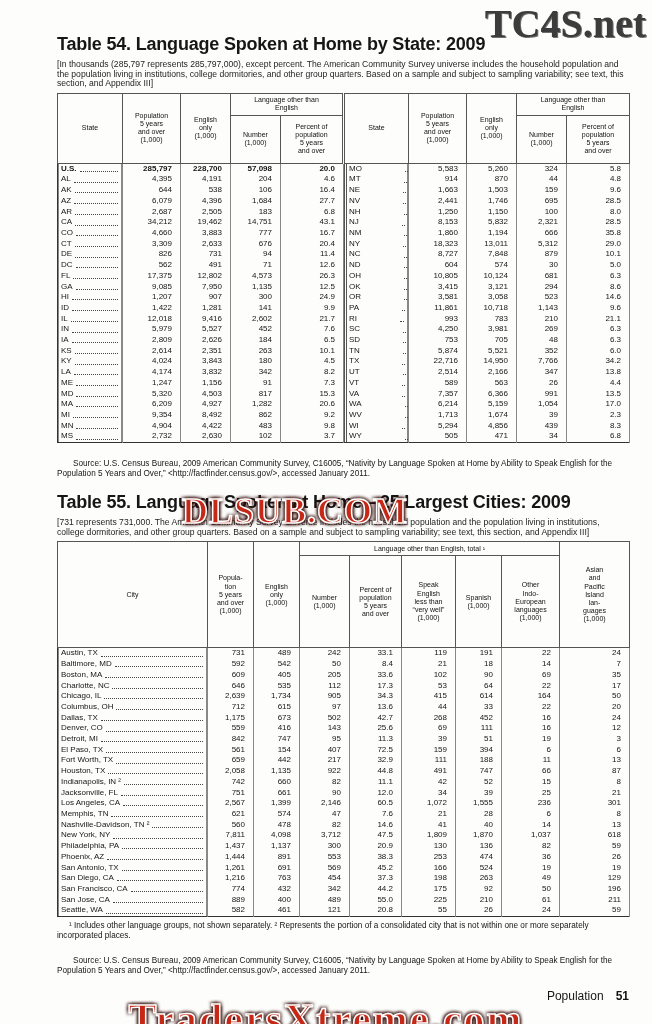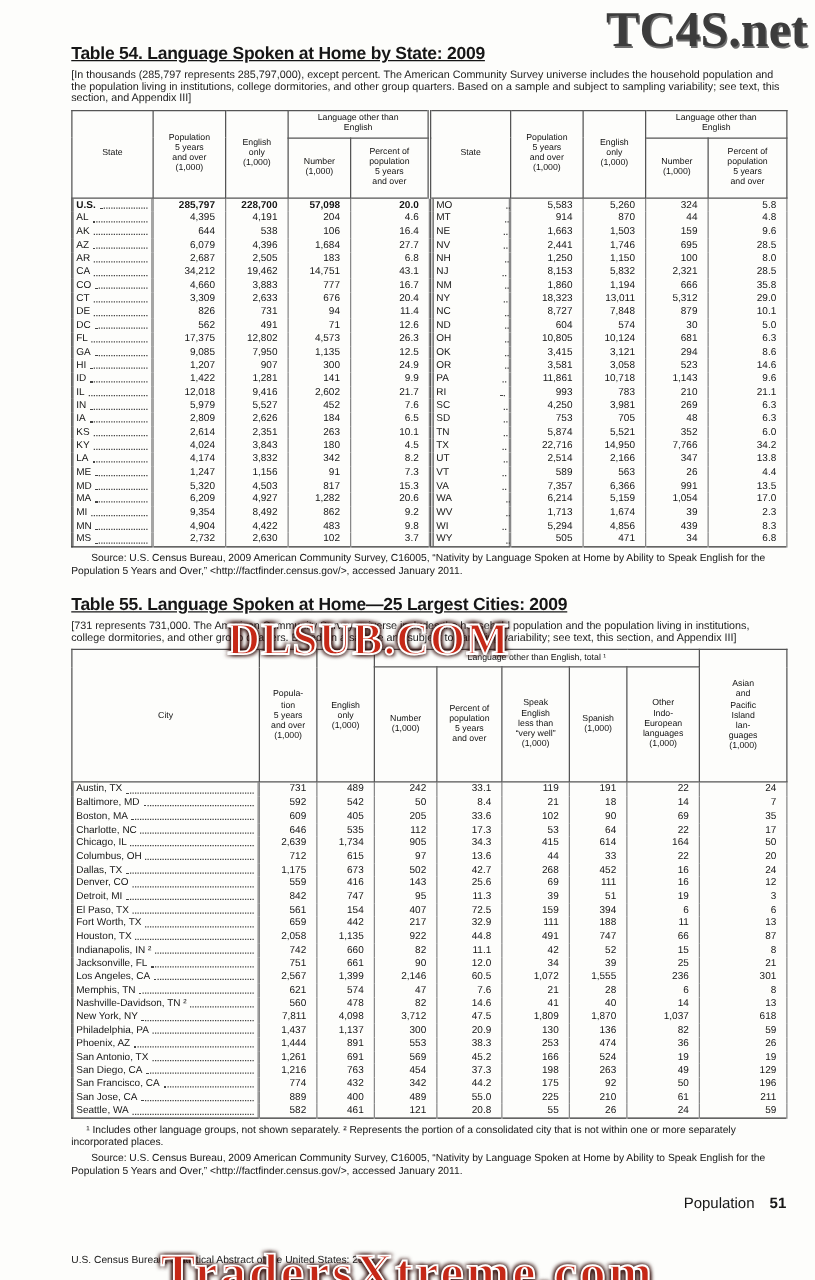--- a/index.html
+++ b/index.html
@@ -10,38 +10,37 @@
     height: 1024px;
     margin: 0 auto;
     background: #fdfdfb;
     overflow: hidden;
     font-family: "Liberation Sans", sans-serif;
     color: #161616;
   }
   .content { position: absolute; left: 57px; top: 34px; width: 572px; }
 
   .tbl-title {
-    font-size: 14px;
+    font-size: 18px;
     font-weight: bold;
     letter-spacing: -0.2px;
     margin-bottom: 5px;
-    text-decoration: underline;
   }
   .t55-title { margin-top: 14px; }
 
   .note {
     font-size: 8.6px;
     line-height: 9.6px;
     margin-bottom: 4px;
     color: #1d1d1d;
   }
   .source {
     font-size: 8.2px;
     line-height: 9.6px;
-    margin-top: 4px;
+    margin-top: 16px;
     text-indent: 16px;
   }
   .footnote {
     font-size: 8.2px;
     line-height: 9.6px;
     margin-top: 4px;
     text-indent: 12px;
   }
 
   table {

